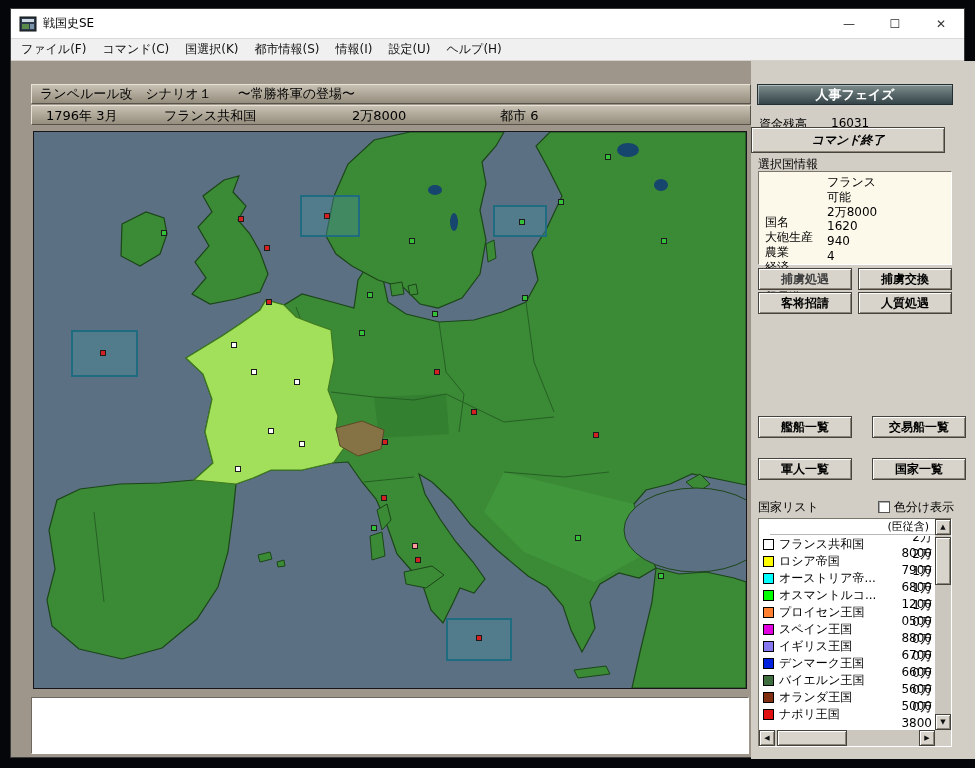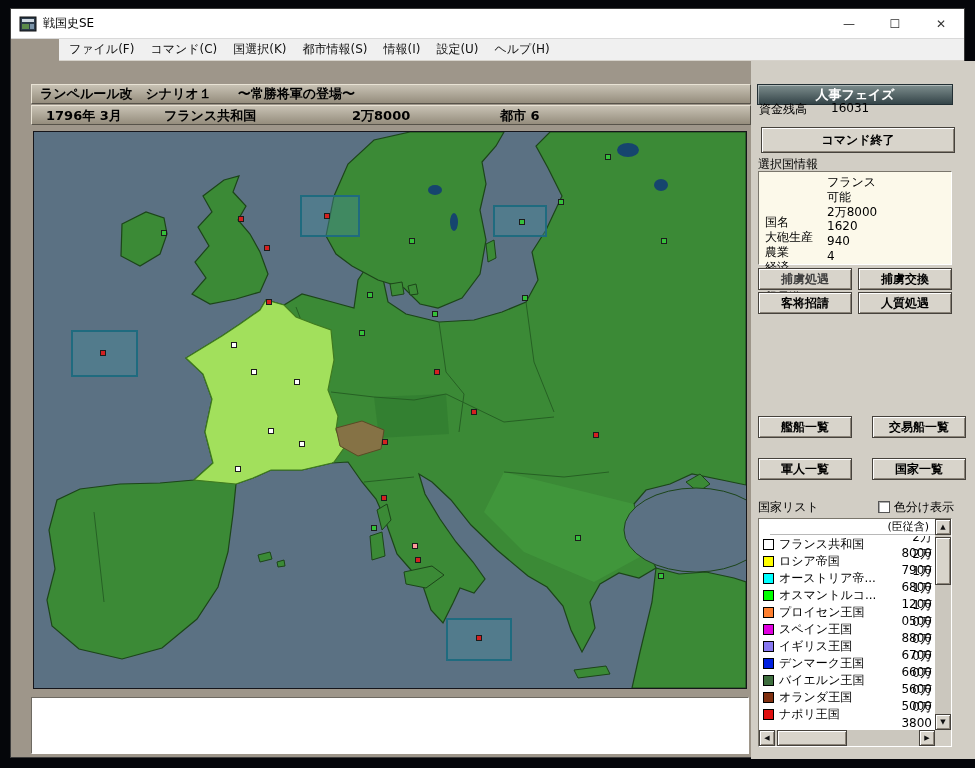--- a/index.html
+++ b/index.html
@@ -9,44 +9,44 @@
   .win { position:absolute; left:10px; top:8px; width:955px; height:750px; background:#9e968a; border:1px solid #3c3c3c; }
 
   
   .titlebar { position:absolute; left:0; top:0; right:0; height:30px; background:#ffffff; border-bottom:1px solid #d9d9d9; display:flex; align-items:center; }
   .app-icon { width:18px; height:18px; margin-left:8px; }
   .title-text { margin-left:6px; font-size:12px; color:#000; }
   .win-btns { position:absolute; right:0; top:0; height:30px; display:flex; }
   .win-btn { width:46px; height:30px; text-align:center; line-height:30px; font-size:12px; color:#333; }
 
   
-  .menubar { position:absolute; left:0; top:30px; right:0; height:22px; background:#f0f0f0; border-bottom:1px solid #d7d3cc; display:flex; align-items:center; padding-left:2px;margin-left:48px; }
+  .menubar { position:absolute; left:0; top:30px; right:0; height:22px; background:#f0f0f0; border-bottom:1px solid #d7d3cc; display:flex; align-items:center; padding-left:2px; }
   .menu-item { font-size:12px; color:#111; padding:2px 8px; }
 
   
-  .hbar { position:absolute; left:20px; width:720px; height:20px; background:linear-gradient(180deg,#c8c2b4,#958d7d); border:1px solid #57534a; border-top-color:#e8e2d4; border-left-color:#e8e2d4; color:#000; font-size:13px; font-weight:bold; line-height:18px; }
+  .hbar { position:absolute; left:20px; width:720px; height:20px; background:linear-gradient(180deg,#c8c2b4,#958d7d); border:1px solid #57534a; border-top-color:#e8e2d4; border-left-color:#e8e2d4; color:#000; font-size:13px; font-weight:normal; line-height:18px; }
   .hbar1 { top:75px; padding-left:8px; }
   .hbar2 { top:96px; }
   .hbar2 span { position:absolute; top:1px; white-space:nowrap; }
 
   
   .map { position:absolute; left:22px; top:122px; width:714px; height:558px; border:1px solid #15151a; background:#5b7183; overflow:hidden; }
   #map-overlay { position:absolute; left:0; top:0; width:712px; height:556px; }
   .sel-rect { position:absolute; background:rgba(70,135,150,0.45); border:2px solid #1f6b7f; }
   .city { position:absolute; width:6px; height:6px; border:1px solid #1c1c1c; }
 
   
   .msgbox { position:absolute; left:20px; top:688px; width:718px; height:57px; background:#ffffff; border:1px solid; border-color:#6e6a62 #ffffff #ffffff #6e6a62; }
 
   
   .right-panel { position:absolute; left:740px; top:52px; width:232px; height:698px; background:#d2cec5; }
   .phase { position:absolute; left:6px; top:23px; width:196px; height:21px; background:linear-gradient(180deg,#7e8e8e,#344448); border:1px solid #222f34; box-shadow:inset 1px 1px 0 rgba(255,255,255,.4); color:#fff; font-weight:bold; font-size:13px; text-align:center; line-height:19px; }
-  .funds-row { position:absolute; left:8px; top:40px; width:194px; height:18px; font-size:12px; color:#000; display:flex; }
+  .funds-row { position:absolute; left:8px; top:55px; width:194px; height:18px; font-size:12px; color:#000; display:flex; }
   .funds-row .f-label { width:72px; }
-  .cmd-btn { position:absolute; left:10px; top:66px; width:194px; height:26px; }
+  .cmd-btn { position:absolute; left:0; top:66px; width:194px; height:26px;font-style:italic; }
   .btn { background:#d8d4cb; border:1px solid #46423c; box-shadow:inset 1px 1px 0 #ffffff, inset -1px -1px 0 #8a8378; font-family:"DejaVu Sans","Liberation Sans",sans-serif; font-size:12px; font-weight:bold; color:#000; }
   .info-caption { position:absolute; left:7px; top:95px; font-size:12px; color:#000; }
   .info-panel { position:absolute; left:7px; top:110px; width:194px; height:94px; background:#fcf9ea; border:1px solid; border-color:#7a766c #ffffff #ffffff #7a766c; padding:2px 0 0 6px; }
   .info-row { height:15px; font-size:12px; display:flex; }
   .i-label { width:62px;margin-top:40px; }
   .btn-grid { position:absolute; left:7px; display:grid; grid-template-columns:94px 94px; grid-auto-rows:22px; column-gap:6px; row-gap:2px; }
   .grid-actions { top:207px; }
   .grid-lists { top:355px;gap:20px; }
   .panel-btn { width:94px; height:22px; }
   .panel-btn.accent { color:#404040; }

